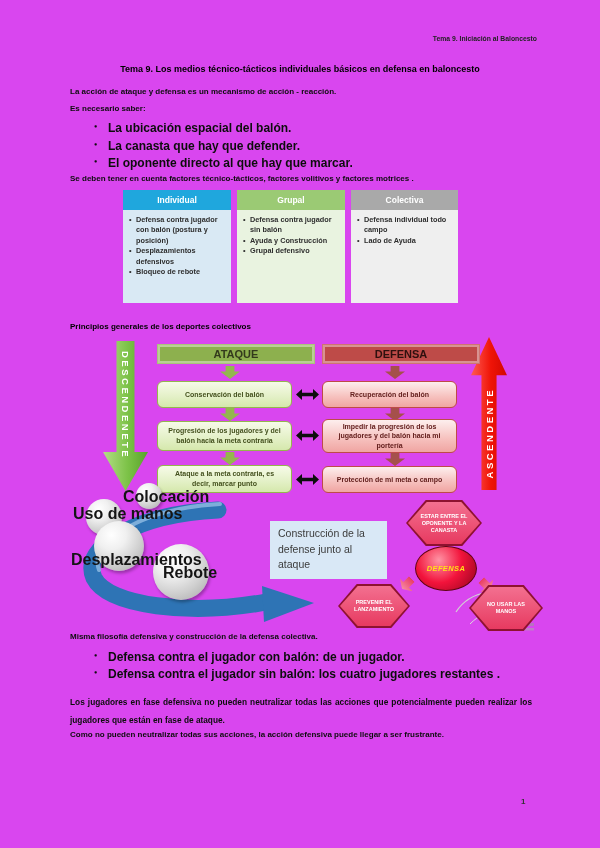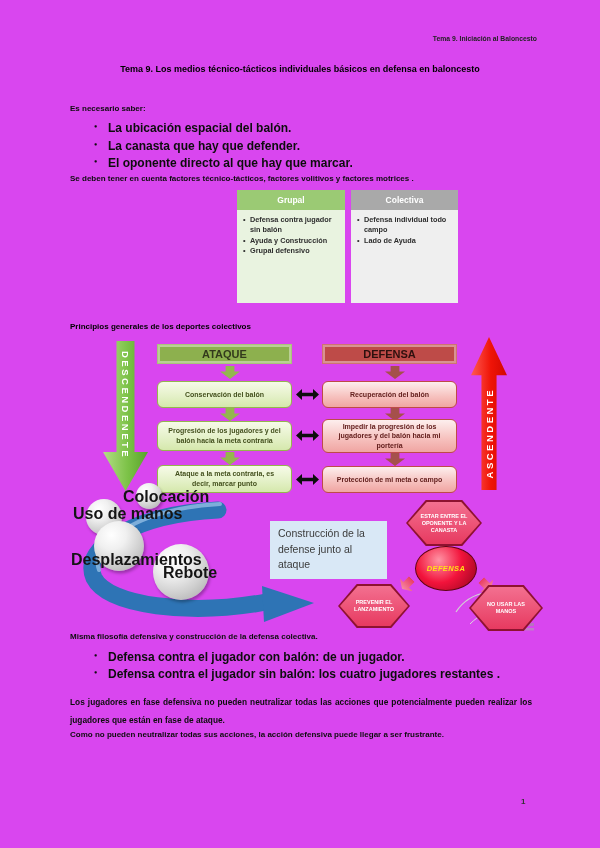--- a/index.html
+++ b/index.html
@@ -30,21 +30,21 @@
   .big-arrow-down { clip-path: polygon(30% 0, 70% 0, 70% 74%, 100% 74%, 50% 100%, 0 74%, 30% 74%);
                     background:linear-gradient(90deg,#b3dd86 0%,#7cc247 55%,#58a32b 100%); }
   .big-arrow-up { clip-path: polygon(50% 0, 100% 25%, 71% 25%, 71% 100%, 29% 100%, 29% 25%, 0 25%);
                   background:linear-gradient(90deg,#ff5a52 0%,#ef1407 55%,#d20800 100%); }
   .v-label { position:absolute; inset:0; display:flex; align-items:flex-start; justify-content:center;
              color:#fff; font-weight:700; font-size:9.5px; letter-spacing:2.5px; }
   .v-label span { writing-mode:vertical-rl; }
   .v-label.flip { align-items:flex-end; }
   .v-label.flip span { transform:rotate(180deg); }
 
-  .hdr-box { width:135px; height:20px; display:flex; align-items:center; justify-content:center;
+  .hdr-box { width:158px; height:20px; display:flex; align-items:center; justify-content:center;
              font-size:11px; font-weight:700; box-shadow: inset 0 0 0 2px rgba(255,255,255,.4); }
   .hdr-green { background:#8db04e; border:1px solid #a9c47a; color:#333a1c; }
   .hdr-red   { background:#be4b48; border:1px solid #cf7370; color:#2e100e; }
 
   .flow-box { width:135px; border-radius:6px; display:flex; align-items:center; justify-content:center;
               text-align:center; font-size:7px; font-weight:700; line-height:9.6px; padding:2px 7px; }
   .flow-green { background:linear-gradient(#f7fbe9 0%,#e3f0c6 60%,#d5e8ac 100%);
                 border:1px solid #94b64e; color:#44511e; }
   .flow-red { background:linear-gradient(#fdefee 0%,#f6c0bd 60%,#f0a5a2 100%);
               border:1px solid #be4b48; color:#64201e; }
@@ -83,26 +83,35 @@
   svg.deco { position:absolute; overflow:visible; }
 </style>
 </head>
 <body>
 
 <div class="page">
 
   <div class="abs hdr-right">Tema 9. Iniciación al Baloncesto</div>
   <div class="abs doc-title">Tema 9. Los medios técnico-tácticos individuales básicos en defensa en baloncesto</div>
 
+  <div class="abs body-line" style="top:87px">La acción de ataque y defensa es un mecanismo de acción - reacción.</div>
   <div class="abs body-line" style="top:104px">Es necesario saber:</div>
   <div class="abs bullet-line" style="top:121px">La ubicación espacial del balón.</div>
   <div class="abs bullet-line" style="top:139px">La canasta que hay que defender.</div>
   <div class="abs bullet-line" style="top:156px">El oponente directo al que hay que marcar.</div>
   <div class="abs body-line" style="top:174px">Se deben tener en cuenta factores técnico-tácticos, factores volitivos y factores motrices .</div>
 
+  <div class="abs level-box" style="left:123px">
+    <div class="level-hd" style="background:#1fa7dd">Individual</div>
+    <div class="level-bd" style="background:#d9e9f4">
+      <div class="lvl-item">Defensa contra jugador con balón (postura y posición)</div>
+      <div class="lvl-item">Desplazamientos defensivos</div>
+      <div class="lvl-item">Bloqueo de rebote</div>
+    </div>
+  </div>
   <div class="abs level-box" style="left:237px">
     <div class="level-hd" style="background:#9bca74">Grupal</div>
     <div class="level-bd" style="background:#e9f3e0">
       <div class="lvl-item">Defensa contra jugador sin balón</div>
       <div class="lvl-item">Ayuda y Construcción</div>
       <div class="lvl-item">Grupal defensivo</div>
     </div>
   </div>
   <div class="abs level-box" style="left:351px; width:107px">
     <div class="level-hd" style="background:#a9a9a9">Colectiva</div>

